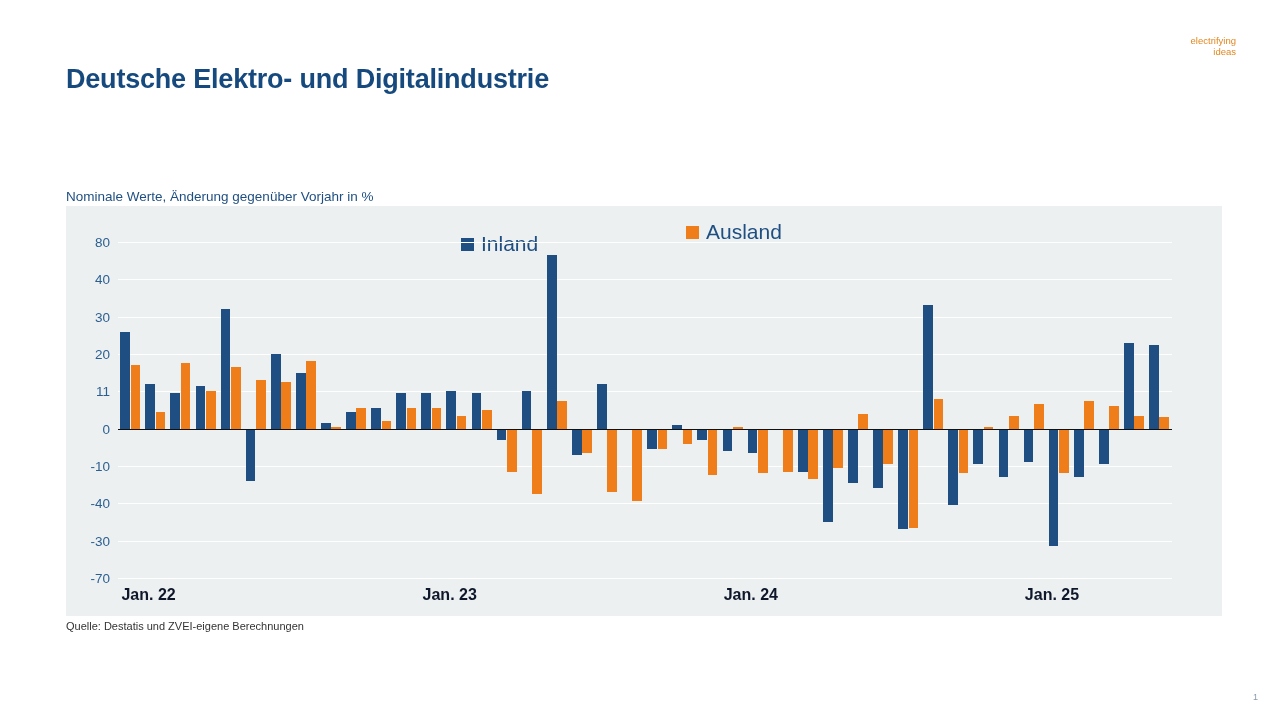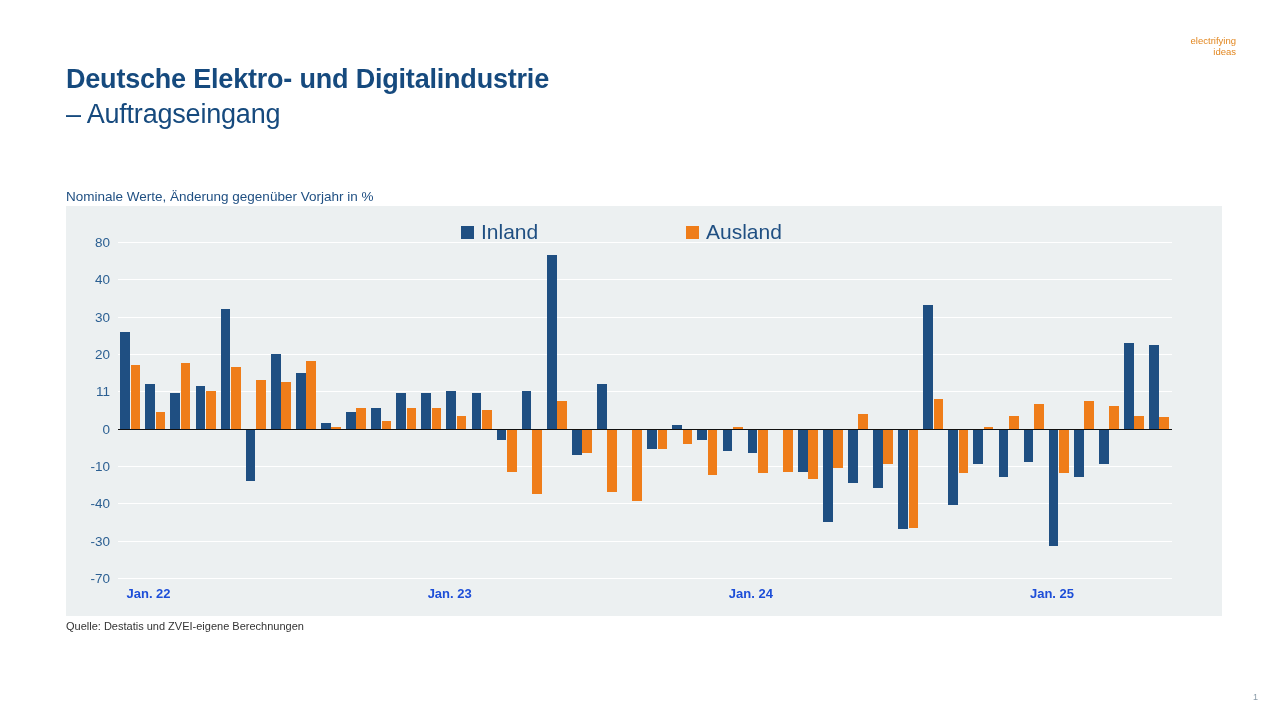--- a/index.html
+++ b/index.html
@@ -35,21 +35,21 @@
   
   #chart-panel{
     position:absolute;left:66px;top:206px;width:1156px;height:410px;
     background:#ECF0F1;
   }
   
   #legend{
     position:absolute;left:0;top:8px;width:100%;height:36px;
   }
   .legend-item{position:absolute;display:flex;align-items:center;gap:7px;}
-  #legend-inland{left:395px;top:6px;}
+  #legend-inland{left:395px;top:18px;}
   #legend-ausland{left:620px;top:6px;}
   .legend-swatch{width:13px;height:13px;display:inline-block;}
   .legend-label{font-size:21px;color:#1F4F82;white-space:nowrap;}
   
   #plot{
     position:absolute;left:52px;top:36px;right:50px;bottom:38px;
   }
   #gridlines{position:absolute;inset:0;}
   .gridline{
     position:absolute;left:0;right:0;height:1px;background:#FFFFFF;
@@ -61,38 +61,37 @@
     transform:translateY(-50%);white-space:nowrap;
   }
   #bars{position:absolute;inset:0;z-index:3;}
   .bar{position:absolute;}
   .bar.inland{background:#1F4F82;}
   .bar.ausland{background:#EF7D1A;}
   #xlabels{
     position:absolute;left:52px;right:50px;bottom:6px;height:24px;
   }
   .xlabel{
-    position:absolute;font-size:13px;font-weight:bold;color:#1d4ed8;
+    position:absolute;font-size:16px;font-weight:bold;color:#0f172a;
     white-space:nowrap;transform:translateX(-50%);
   }
   
   #source{
     position:absolute;left:66px;top:620px;font-size:11px;color:#333333;
     white-space:nowrap;
   }
   #page-number{
     position:absolute;right:22px;bottom:18px;font-size:9px;color:#8A9BA8;
   }
 </style>
 </head>
 <body>
 
 <div id="title-block">
   <div id="title-line1">Deutsche Elektro- und Digitalindustrie</div>
-  <div id="title-line2">– Auftragseingang</div>
 </div>
 
 <div id="logo">
   <div id="logo-tag">
     <div>electrifying</div>
     <div>ideas</div>
   </div>
 </div>
 
 <div id="subtitle">Nominale Werte, Änderung gegenüber Vorjahr in %</div>

